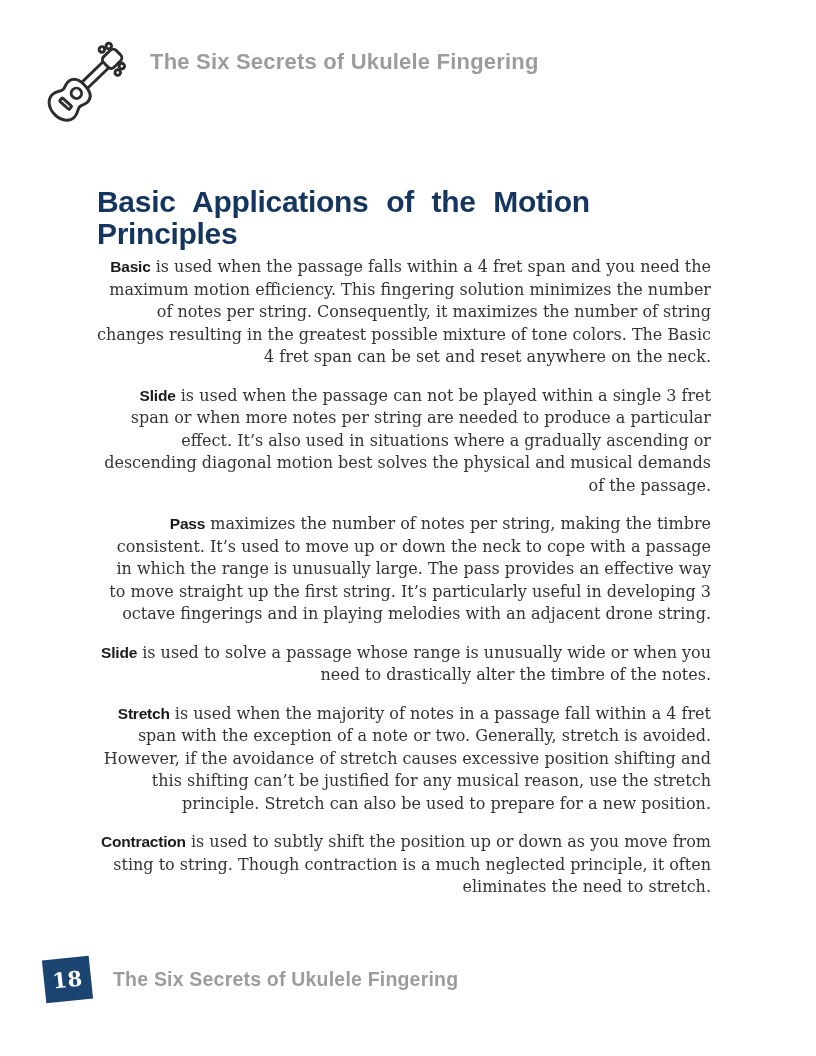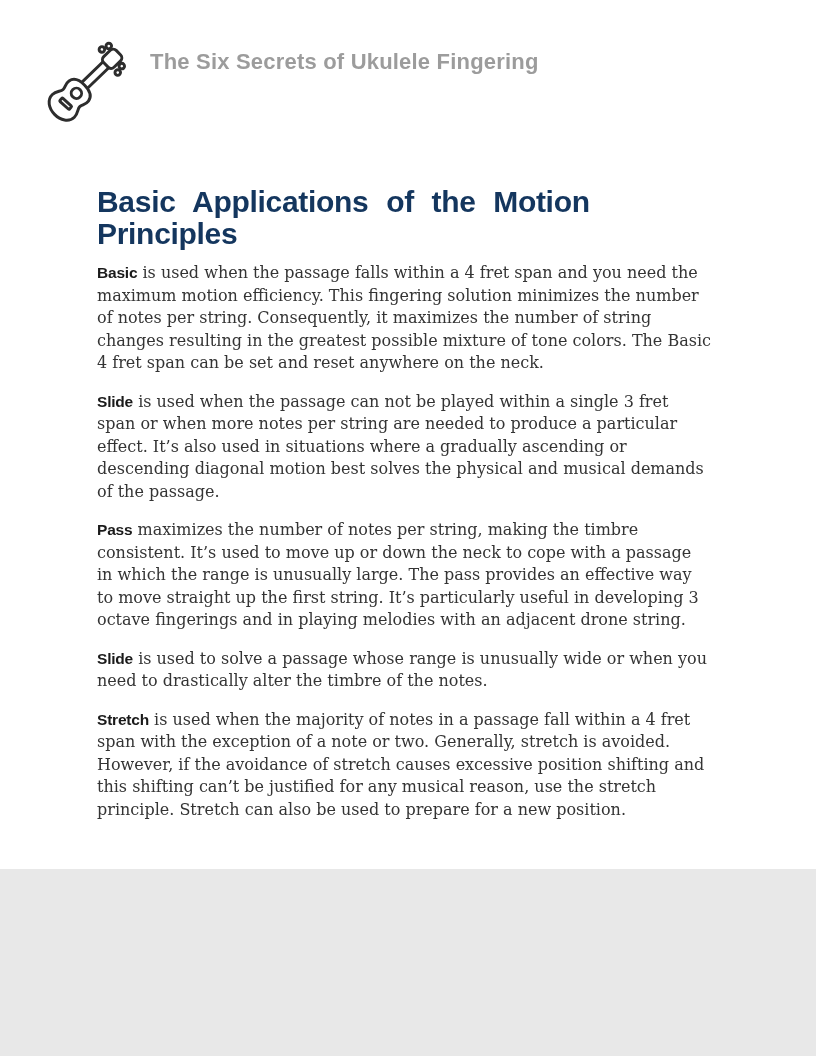--- a/index.html
+++ b/index.html
@@ -7,21 +7,21 @@
     --badge-navy:#1B4470;
     --gray:#9C9C9C;
     --body:#343434;
     --icon-stroke:#2D2D2D;
   }
   *{margin:0;padding:0;box-sizing:border-box;}
   html,body{background:#e8e8e8;}
   body{font-family:"Liberation Sans",sans-serif;}
   .page{
     position:relative;
-    width:816px;height:869px;
+    width:816px;height:1056px;
     background:#ffffff;
     margin:0 auto;
     overflow:hidden;
     padding-left:14px;
   }
   
   .header{
     position:absolute;left:40px;top:36px;
     display:flex;align-items:flex-start;
   }
@@ -34,27 +34,28 @@
   
   .content{
     position:absolute;left:97px;top:186px;width:614px;
   }
   h1.section-heading{
     color:var(--navy);
     font-size:30px;line-height:32px;
     font-weight:700;letter-spacing:-.3px;
     word-spacing:.32em;
     max-width:600px;
-    margin-bottom:12px;
+    margin-bottom:6px;
   }
   .paragraphs p{
     font-family:"DejaVu Serif","Liberation Serif",serif;
     font-size:16px;line-height:22.5px;
     color:var(--body);
     margin-bottom:16px;
+    text-align:right;
   }
   .paragraphs p strong{
     font-family:"Liberation Sans",sans-serif;
     font-weight:700;font-size:15.5px;
     letter-spacing:-.2px;
     color:#1a1a1a;
   }
   
   .footer{
     position:absolute;left:44px;top:958px;
@@ -112,20 +113,21 @@
   </div>
 
   <div class="content">
     <h1 class="section-heading">Basic Applications of the Motion Principles</h1>
     <div class="paragraphs">
         <p><strong>Basic</strong><span> is used when the passage falls within a 4 fret span and you need the maximum motion efficiency. This fingering solution minimizes the number of notes per string. Consequently, it maximizes the number of string changes resulting in the greatest possible mixture of tone colors. The Basic 4 fret span can be set and reset anywhere on the neck.</span></p>
         <p><strong>Slide</strong><span> is used when the passage can not be played within a single 3 fret span or when more notes per string are needed to produce a particular effect. It’s also used in situations where a gradually ascending or descending diagonal motion best solves the physical and musical demands of the passage.</span></p>
         <p><strong>Pass</strong><span> maximizes the number of notes per string, making the timbre consistent. It’s used to move up or down the neck to cope with a passage in which the range is unusually large. The pass provides an effective way to move straight up the first string. It’s particularly useful in developing 3 octave fingerings and in playing melodies with an adjacent drone string.</span></p>
         <p><strong>Slide</strong><span> is used to solve a passage whose range is unusually wide or when you need to drastically alter the timbre of the notes.</span></p>
         <p><strong>Stretch</strong><span> is used when the majority of notes in a passage fall within a 4 fret span with the exception of a note or two. Generally, stretch is avoided. However, if the avoidance of stretch causes excessive position shifting and this shifting can’t be justified for any musical reason, use the stretch principle. Stretch can also be used to prepare for a new position.</span></p>
+        <p><strong>Contraction</strong><span> is used to subtly shift the position up or down as you move from sting to string. Though contraction is a much neglected principle, it often eliminates the need to stretch.</span></p>
       </div>
   </div>
 
   <div class="footer">
     <div class="page-badge">
       <span>18</span>
     </div>
     <div class="footer-title">The Six Secrets of Ukulele Fingering</div>
   </div>
 

